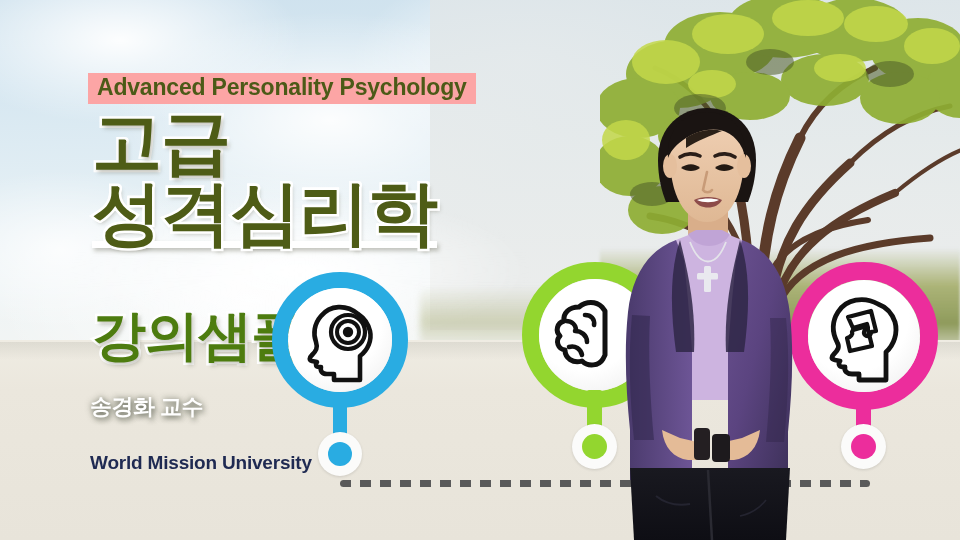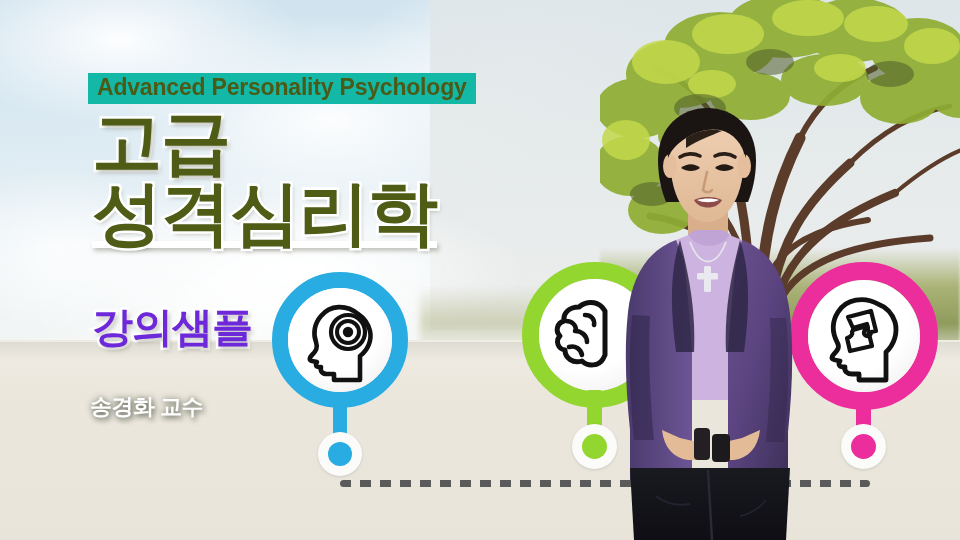--- a/index.html
+++ b/index.html
@@ -65,21 +65,21 @@
   }
 
   
   .tree { position: absolute; left: 600px; top: -12px; width: 380px; height: 320px; }
   .tree svg { display: block; }
 
   
   .eng-bar {
     position: absolute;
     left: 88px; top: 73px;
-    background: #14b8a6;
+    background: #fca5a5;
     padding: 3px 9px 5px 9px;
     line-height: 1;
   }
   .eng-bar span {
     font-size: 23px;
     font-weight: bold;
     letter-spacing: -0.2px;
     color: #4c5a17;
     white-space: nowrap;
     display: block;
@@ -94,23 +94,23 @@
     letter-spacing: -1px;
     -webkit-text-stroke: 5px #ffffff;
     paint-order: stroke fill;
     text-shadow: 2px 3px 4px rgba(90,90,70,.35);
     white-space: nowrap;
   }
   .kr-title .l2 { display: block; margin-top: 2px; text-decoration: underline; }
   .kr-sample {
     position: absolute;
     left: 92px; top: 300px;
-    font-size: 41px;
+    font-size: 54px;
     font-weight: bold;
-    color: #6d28d9;
+    color: #4d7c0f;
     letter-spacing: -1px;
     -webkit-text-stroke: 5px #ffffff;
     paint-order: stroke fill;
     text-shadow: 2px 3px 4px rgba(90,90,70,.35);
     white-space: nowrap;
   }
   .kr-prof {
     position: absolute;
     left: 90px; top: 392px;
     font-size: 22px;
@@ -271,20 +271,21 @@
     <span>Advanced Personality Psychology</span>
   </div>
 
   <div class="kr-title">
     <span class="l1">고급</span>
     <span class="l2">성격심리학</span>
   </div>
 
   <div class="kr-sample">강의샘플</div>
   <div class="kr-prof">송경화 교수</div>
+  <div class="univ">World Mission University</div>
 
   <div class="dashline"></div>
 
   <div class="node" id="node-blue">
     <div class="ring"></div>
     <div class="disc"></div>
     <div class="stem"></div>
     <div class="dot-outer"></div>
     <div class="dot-inner"></div>
     <div class="glyph">

